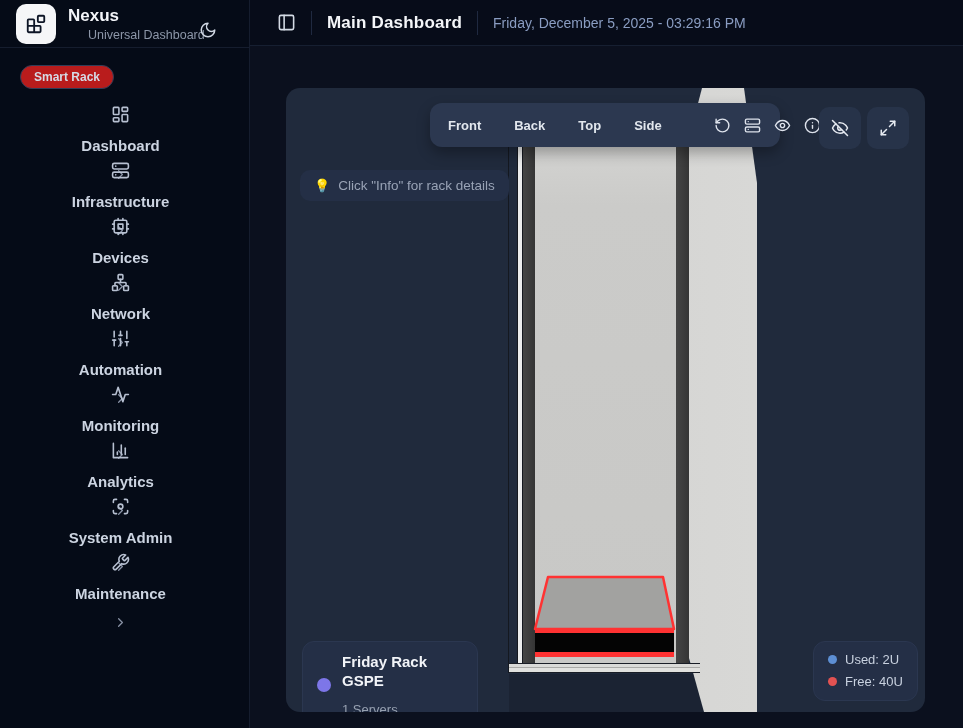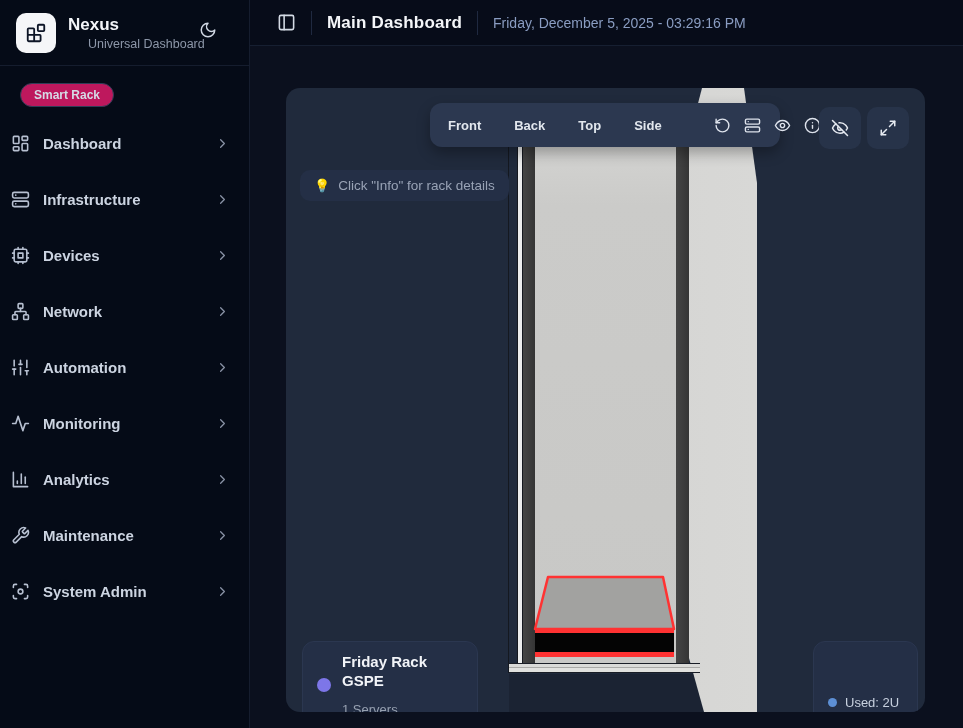--- a/index.html
+++ b/index.html
@@ -2,29 +2,29 @@
 <html><head>
 <meta charset="utf-8">
 <style>
   * { margin:0; padding:0; box-sizing:border-box; }
   html,body { width:963px; height:728px; background:#0b101e; font-family:"Liberation Sans",sans-serif; overflow:hidden; }
   .app { position:relative; width:963px; height:728px; }
   svg { display:block; }
 
   
   .sidebar { position:absolute; left:0; top:0; width:250px; height:728px; background:#050b17; border-right:1px solid #151d2e; }
-  .brand { height:66px; display:flex; align-items:center; gap:12px; padding:0 16px; border-bottom:1px solid #151d2e; position:relative; }
+  .brand { height:48px; display:flex; align-items:center; gap:12px; padding:0 16px; border-bottom:1px solid #151d2e; position:relative; }
   .logo { width:40px; height:40px; background:#f5f6f8; border-radius:10px; display:grid; place-items:center; color:#0d1526; }
   .brand-text .t1 { font-size:17px; font-weight:bold; color:#f3f5f9; line-height:20px; }
   .brand-text .t2 { font-size:12.5px; color:#8d97a9; margin-top:2px;margin-left:20px; }
   .theme-btn { position:absolute; right:32px; top:21px; background:none; border:none; color:#cfd6e2; cursor:pointer; }
   .badge-wrap { padding:17px 20px 0; }
-  .badge { display:inline-block; padding:4px 13px; border:1px solid #313d57; background:#be185d; border-radius:999px; font-size:12px; font-weight:bold; color:#d5dbe6; }
+  .badge { display:inline-block; padding:4px 13px; border:1px solid #313d57; background:#b91c1c; border-radius:999px; font-size:12px; font-weight:bold; color:#d5dbe6; }
   .nav { margin-top:16px; }
-  .nav-item { display:flex; align-items:center; gap:13px; height:40px; margin:0 6px 16px; padding:0 14px 0 5px; border-radius:8px; background:none; border:none; width:238px; cursor:pointer; text-align:left; }
+  .nav-item { display:flex; align-items:center; gap:13px; height:40px; margin:0 6px 16px; padding:0 14px 0 5px; border-radius:8px; background:none; border:none; width:238px; cursor:pointer; text-align:left;flex-direction:column; }
   .nav-item .ni { color:#b7c0d1; }
   .nav-item .nl { font-size:15px; font-weight:600; color:#ccd4e1; flex:1 1 auto; }
   .nav-item .chev { color:#8a93a6; }
 
   
   .header { position:absolute; left:250px; top:0; width:713px; height:46px; background:#070c19; border-bottom:1px solid #161f31; display:flex; align-items:center; padding:0 16px; gap:15px; }
   .panel-btn { background:none; border:none; color:#d3dae4; cursor:pointer; margin-left:11px; }
   .hdiv { width:1px; height:24px; background:#1f2940; }
   .h-title { font-size:17px; font-weight:bold; color:#f4f6f9; letter-spacing:.2px; }
   .h-date { font-size:14px; color:#8a9dc2; }
@@ -64,21 +64,21 @@
   .hint { position:absolute; left:14px; top:82px; display:flex; align-items:center; gap:8px; padding:8px 14px; background:#242f46; border-radius:10px; font-size:13.5px; color:#99a3b6; }
   .hint .bulb { font-size:13px; }
 
   .rack-card { position:absolute; left:16px; top:553px; width:176px; padding:10px 14px; background:#242f46; border:1px solid #2b3750; border-radius:12px; display:flex; align-items:center; gap:11px; }
   .dot { border-radius:50%; flex:0 0 auto; }
   .dot.purple { width:14px; height:14px; background:#7d76e8; }
   .rack-card .rc1 { font-size:15px; font-weight:bold; color:#f2f4f8; line-height:19px; }
   .rack-card .rc2 { font-size:13px; color:#97a1b1; margin-top:12px; }
 
   .legend { position:absolute; left:527px; top:553px; padding:10px 14px 11px; background:#242f46; border:1px solid #2b3750; border-radius:12px; display:flex; flex-direction:column; gap:7px; }
-  .legend .row { display:flex; align-items:center; gap:8px; font-size:13px; color:#c8d1df; white-space:nowrap;margin-top:43px; }
+  .legend .row { display:flex; align-items:center; gap:8px; font-size:13px; color:#c8d1df; white-space:nowrap; }
   .dot.blue { width:9px; height:9px; background:#5d8fd4; }
   .dot.red { width:9px; height:9px; background:#e25252; }
 </style>
 </head>
 <body>
 
 <div class="app">
 
   <aside class="sidebar">
     <div class="brand">
@@ -214,41 +214,41 @@
         <span class="nl">Analytics</span>
         <span class="chev">
             <svg width="15" height="15" viewBox="0 0 24 24" fill="none" stroke="currentColor" stroke-width="2" stroke-linecap="round" stroke-linejoin="round">
               <path d="m9 18 6-6-6-6"></path>
             </svg>
           </span>
       </button>
       <button class="nav-item">
         <span class="ni">
             <svg width="19" height="19" viewBox="0 0 24 24" fill="none" stroke="currentColor" stroke-width="2" stroke-linecap="round" stroke-linejoin="round">
-              <path d="M14.7 6.3a1 1 0 0 0 0 1.4l1.6 1.6a1 1 0 0 0 1.4 0l3.77-3.77a6 6 0 0 1-7.94 7.94l-6.91 6.91a2.12 2.12 0 0 1-3-3l6.91-6.91a6 6 0 0 1 7.94-7.94l-3.76 3.76z"></path>
-            </svg>
-          </span>
-        <span class="nl">Maintenance</span>
-        <span class="chev">
-            <svg width="15" height="15" viewBox="0 0 24 24" fill="none" stroke="currentColor" stroke-width="2" stroke-linecap="round" stroke-linejoin="round">
-              <path d="m9 18 6-6-6-6"></path>
-            </svg>
-          </span>
-      </button>
-      <button class="nav-item">
-        <span class="ni">
-            <svg width="19" height="19" viewBox="0 0 24 24" fill="none" stroke="currentColor" stroke-width="2" stroke-linecap="round" stroke-linejoin="round">
               <path d="M3 7V5a2 2 0 0 1 2-2h2"></path>
               <path d="M17 3h2a2 2 0 0 1 2 2v2"></path>
               <path d="M21 17v2a2 2 0 0 1-2 2h-2"></path>
               <path d="M7 21H5a2 2 0 0 1-2-2v-2"></path>
               <circle cx="12" cy="12" r="3"></circle>
             </svg>
           </span>
         <span class="nl">System Admin</span>
+        <span class="chev">
+            <svg width="15" height="15" viewBox="0 0 24 24" fill="none" stroke="currentColor" stroke-width="2" stroke-linecap="round" stroke-linejoin="round">
+              <path d="m9 18 6-6-6-6"></path>
+            </svg>
+          </span>
+      </button>
+      <button class="nav-item">
+        <span class="ni">
+            <svg width="19" height="19" viewBox="0 0 24 24" fill="none" stroke="currentColor" stroke-width="2" stroke-linecap="round" stroke-linejoin="round">
+              <path d="M14.7 6.3a1 1 0 0 0 0 1.4l1.6 1.6a1 1 0 0 0 1.4 0l3.77-3.77a6 6 0 0 1-7.94 7.94l-6.91 6.91a2.12 2.12 0 0 1-3-3l6.91-6.91a6 6 0 0 1 7.94-7.94l-3.76 3.76z"></path>
+            </svg>
+          </span>
+        <span class="nl">Maintenance</span>
         <span class="chev">
             <svg width="15" height="15" viewBox="0 0 24 24" fill="none" stroke="currentColor" stroke-width="2" stroke-linecap="round" stroke-linejoin="round">
               <path d="m9 18 6-6-6-6"></path>
             </svg>
           </span>
       </button>
     </nav>
   </aside>
 
   <header class="header">

